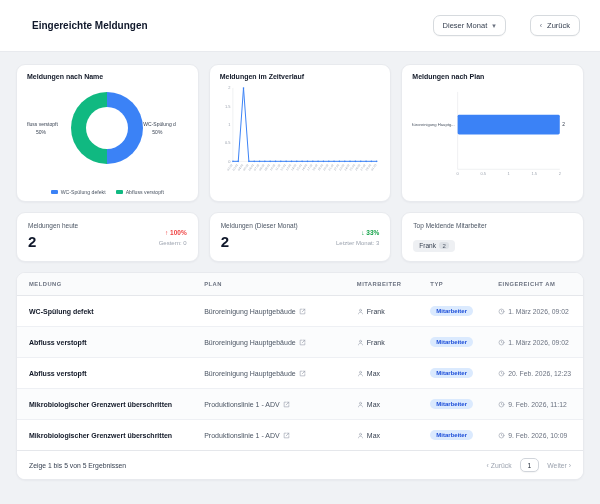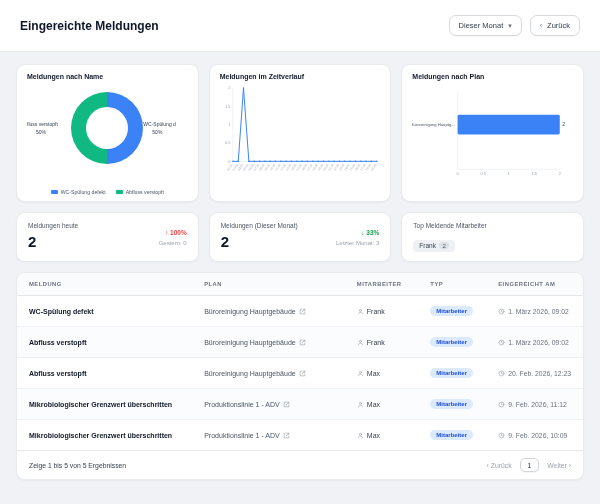--- a/index.html
+++ b/index.html
@@ -2,22 +2,22 @@
 <html><head>
 <meta charset="utf-8">
 <style>
   *{box-sizing:border-box}
   html,body{margin:0;padding:0}
   body{width:600px;height:504px;background:#f0f2f5;overflow:hidden;
        font-family:"Liberation Sans",sans-serif;color:#374151;}
   
   .topbar{height:52px;background:#fff;border-bottom:1px solid #e8eaee;
           display:flex;align-items:center;justify-content:space-between;padding:0 20px;}
-  .topbar h1{font-size:12px;font-weight:700;color:#0f172a;margin:0;}
-  .controls{display:flex;gap:8px;align-items:flex-end;}
+  .topbar h1{font-size:10px;font-weight:700;color:#0f172a;margin:12px;}
+  .controls{display:flex;gap:24px;align-items:flex-end;}
   .ctl{display:inline-flex;align-items:center;gap:5px;background:#fff;border:1px solid #d6dade;
        border-radius:7px;padding:5px 9px;font-size:7.5px;color:#374151;cursor:pointer;
        font-family:inherit;box-shadow:0 1px 1px rgba(0,0,0,.03);}
   .caret,.chev{color:#6b7280;font-size:7px;line-height:1;}
   
   .content{padding:12px 16px 0;}
   .row{display:flex;gap:10px;}
   .card{background:#fff;border:1px solid #e8eaee;border-radius:9px;
         box-shadow:0 1px 2px rgba(16,24,40,.04);}
   

